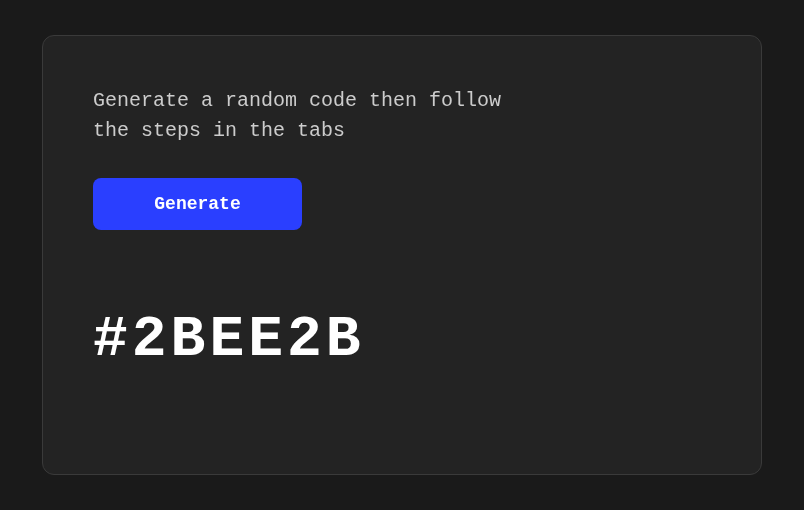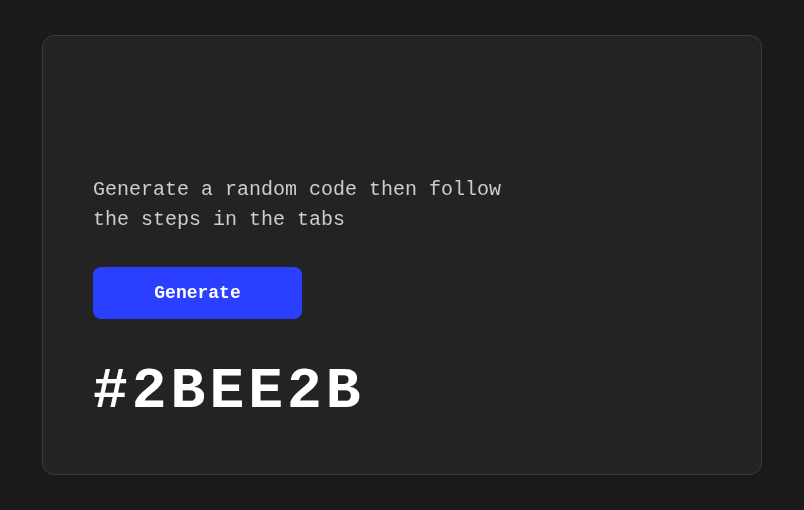--- a/index.html
+++ b/index.html
@@ -20,21 +20,21 @@
 
     .card {
       background-color: #232323;
       border: 1px solid #3a3a3a;
       border-radius: 12px;
       width: 720px;
       min-height: 440px;
       padding: 50px 43px 50px 50px;
       display: flex;
       flex-direction: column;
-      justify-content: flex-end;
+      justify-content: flex-start;
     }
 
     .description {
       color: #cccccc;
       font-size: 20px;
       line-height: 1.5;
       font-family: 'Courier New', Courier, monospace;
       margin-bottom: 32px;
     }
 
@@ -51,20 +51,21 @@
       width: 209px;
       margin-bottom: 40px;
     }
 
     .code-display {
       color: #ffffff;
       font-size: 58px;
       font-family: 'Courier New', Courier, monospace;
       font-weight: bold;
       letter-spacing: 4px;
+      margin-top: 37px;
     }
   </style>
 </head>
 <body>
 
 <div class="card">
   <p class="description" style="white-space: pre-line;">Generate a random code then follow
 the steps in the tabs</p>
 
   <button class="generate-button">Generate</button>

